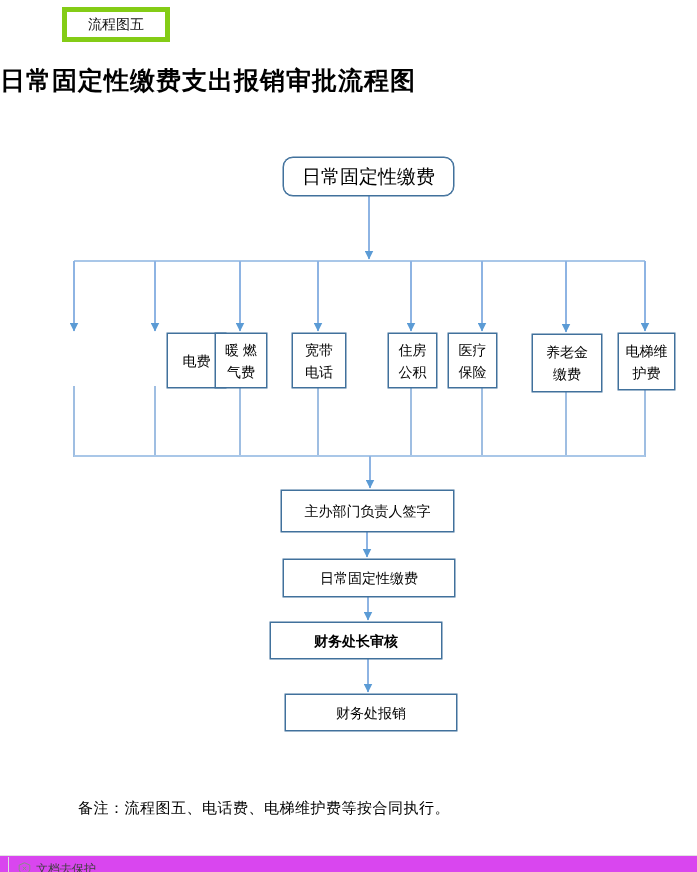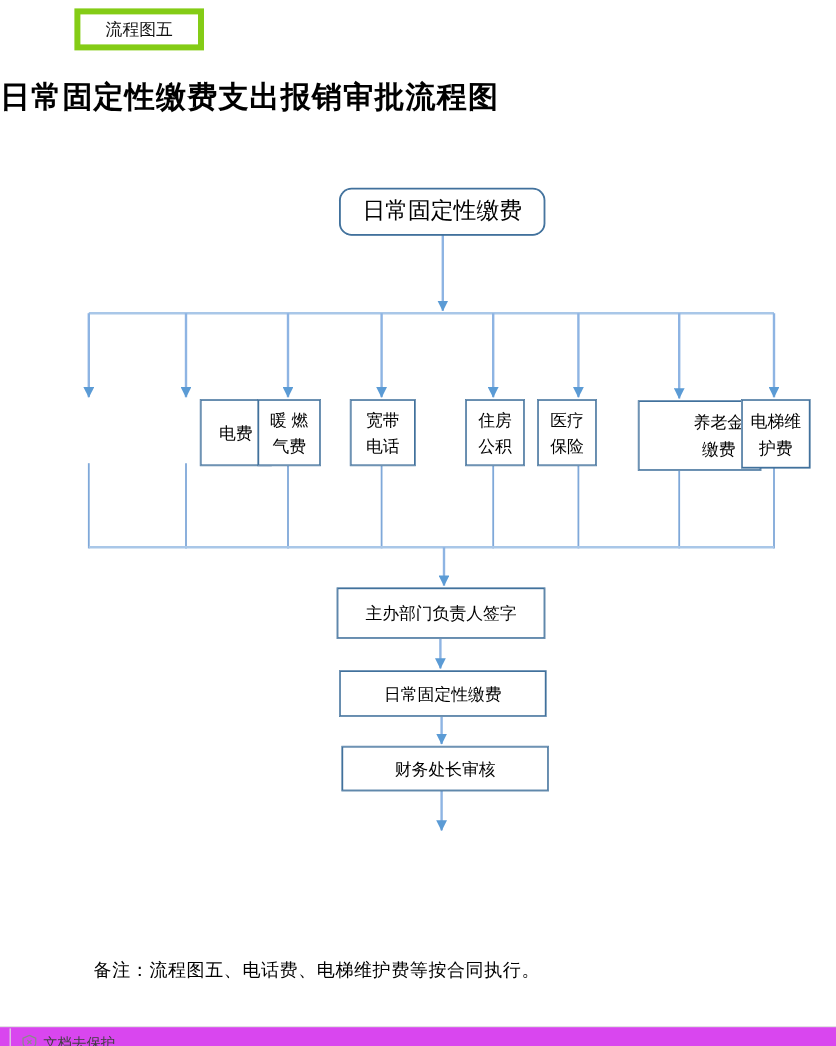--- a/index.html
+++ b/index.html
@@ -25,25 +25,25 @@
     font-size:14px;line-height:22px;color:#000;white-space:pre-line;
     box-shadow:0 0 0 0.5px #41719c;
   }
   .root-node{left:283px;top:157px;width:169px;height:37px;font-size:19px;border-radius:10px;}
   .cat-1{left:46px; top:333px;width:55px;height:53px;}
   .cat-2{left:127px;top:333px;width:57px;height:53px;margin-left:40px;}
   .cat-3{left:215px;top:333px;width:50px;height:53px;}
   .cat-4{left:292px;top:333px;width:52px;height:53px;}
   .cat-5{left:388px;top:333px;width:47px;height:53px;}
   .cat-6{left:448px;top:333px;width:47px;height:53px;}
-  .cat-7{left:532px;top:334px;width:68px;height:56px;padding-left:32px;}
+  .cat-7{left:532px;top:334px;width:68px;height:56px;}
   .cat-8{left:618px;top:333px;width:55px;height:55px;}
   .step-1{left:281px;top:490px;width:171px;height:40px;}
   .step-2{left:283px;top:559px;width:170px;height:36px;}
-  .step-3{left:285px;top:622px;width:170px;height:35px;}
+  .step-3{left:270px;top:622px;width:170px;height:35px;font-weight:bold;}
   .step-4{left:285px;top:694px;width:170px;height:35px;}
   .note-text{
     position:absolute;left:78px;top:799px;font-size:15px;color:#000;letter-spacing:0.5px;
   }
   .statusbar{
     position:absolute;left:0;top:855px;width:697px;height:17px;
     background:#d946ef;border-top:1px solid #e2e2e2;overflow:hidden;z-index:3;
   }
   .sb-divider{position:absolute;left:8px;top:1px;width:1px;height:16px;background:#dedede;}
   .sb-item{
@@ -135,20 +135,23 @@
 
   <div class="node step-1">
     <span>主办部门负责人签字</span>
   </div>
   <div class="node step-2">
     <span>日常固定性缴费</span>
   </div>
   <div class="node step-3">
     <span>财务处长审核</span>
   </div>
+  <div class="node step-4">
+    <span>财务处报销</span>
+  </div>
 
   <div class="note-text">备注：流程图五、电话费、电梯维护费等按合同执行。</div>
 
   <div class="statusbar">
     <div class="sb-divider"></div>
     <div class="sb-item">
       <svg width="13" height="13" viewBox="0 0 13 13">
         <path d="M6.5,0.8 L11.8,3.1 L11.8,7.4 C11.8,9.8 9.4,11.4 6.5,12.4 C3.6,11.4 1.2,9.8 1.2,7.4 L1.2,3.1 Z" fill="none" stroke="#8a8a8a" stroke-width="1"></path>
         <path d="M4.8,4.8 L8.2,8.0 M8.2,4.8 L4.8,8.0" fill="none" stroke="#8a8a8a" stroke-width="1"></path>
       </svg>

